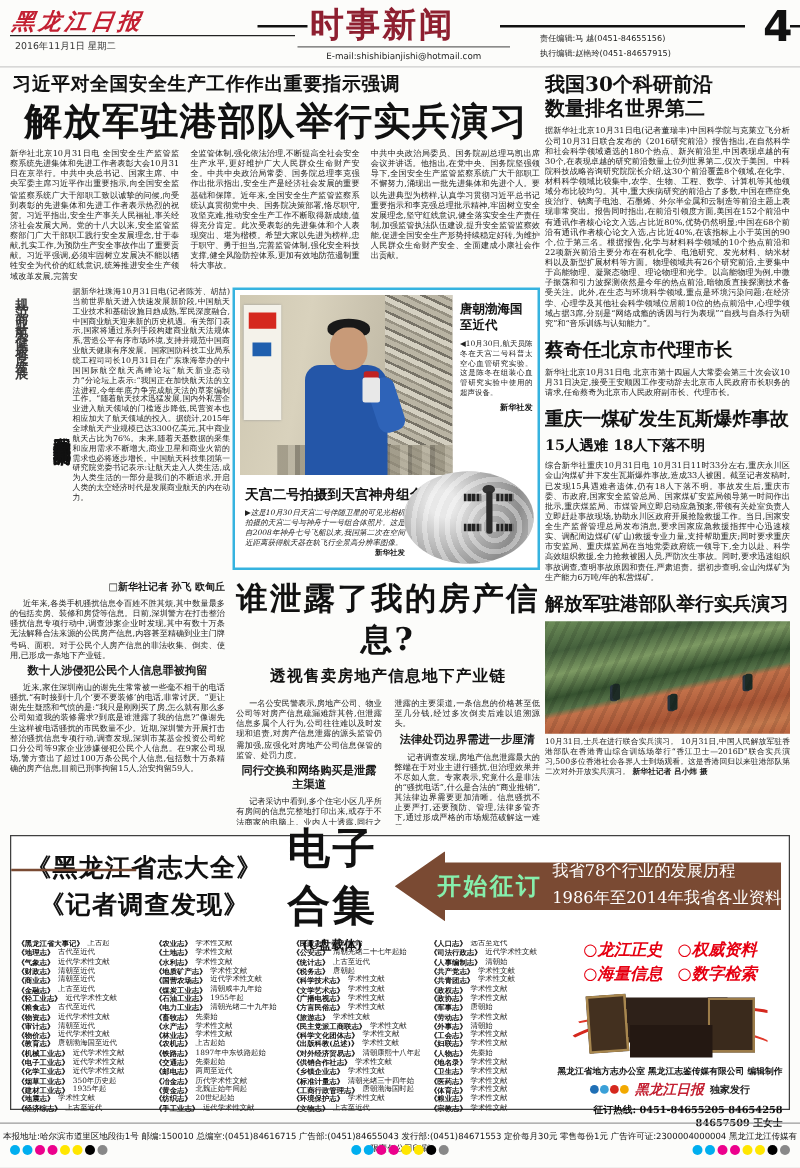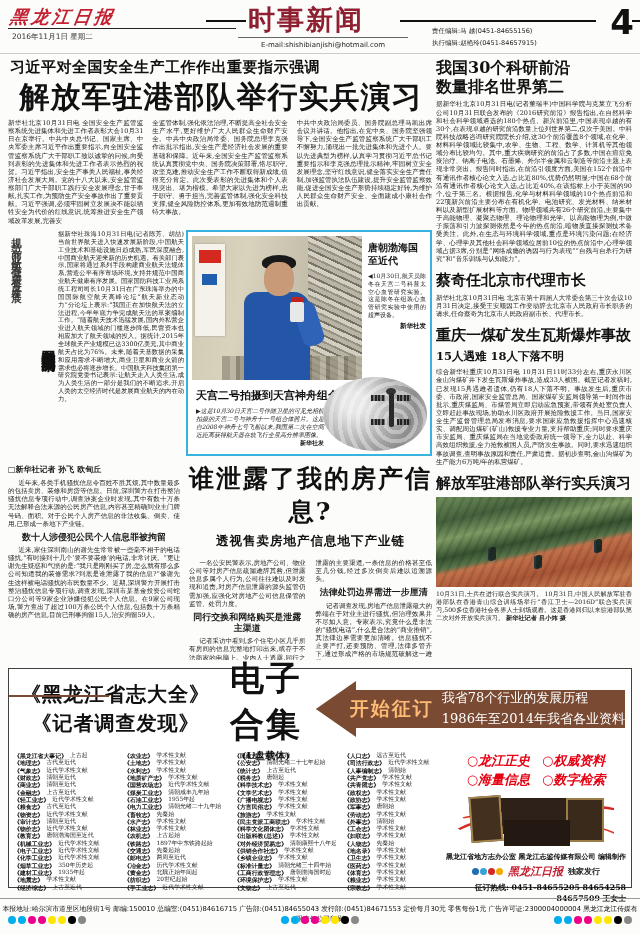--- a/index.html
+++ b/index.html
@@ -82,37 +82,37 @@
         background:radial-gradient(circle at 30% 35%,#e8e8e8 0 12%,#c9c9c9 30%,#a9a9a9 50%,#8d8d8d 70%,#b5b5b5 90%);}
   .sat-img::after{content:"";position:absolute;inset:0;border-radius:50%;
         background:repeating-radial-gradient(circle at 70% 60%,rgba(255,255,255,.35) 0 4px,transparent 4px 9px);}
   .sat-body{position:absolute;left:66px;top:16px;width:5px;height:34px;background:#2a2a2a;border-radius:2px;z-index:2;}
   .sat-top{position:absolute;left:63px;top:11px;width:10px;height:7px;background:#333;border-radius:50%;z-index:2;}
   .sat-panel{position:absolute;width:14px;height:6px;z-index:2;
         background:repeating-linear-gradient(90deg,#222 0 2px,#777 2px 3.5px);}
   
   .feature{position:absolute;left:8px;top:462px;width:424px;height:198px;display:flex;gap:9px;overflow:hidden;}
   .f-left{width:172px;}
-  .byline{font-size:8px;font-weight:bold;text-align:left;margin:2px 0 5px 0;}
+  .byline{font-size:8px;font-weight:bold;text-align:right;margin:2px 0 5px 0;}
   .f-right{flex:1;}
   .f-title{font-size:25px;font-weight:900;letter-spacing:2px;text-align:center;}
   .f-sub{font-size:12.5px;font-weight:bold;text-align:center;letter-spacing:1px;margin-top:5px;}
   .f-cols{margin-top:9px;column-count:2;column-gap:10px;}
   
   .adbox{position:absolute;left:8px;top:668px;width:624px;height:220px;border:1px solid #404040;
         background:#fff;box-sizing:border-box;}
   .ad-top{height:74px;display:flex;align-items:center;padding:3px 6px;position:relative;}
   .ad-topline{position:absolute;left:0;top:26px;width:100px;border-top:2px solid #7a4a33;}
   .ad-titles{width:286px;text-align:center;font-size:20px;font-weight:900;line-height:1.45;letter-spacing:1px;}
   .ad-big{width:142px;text-align:center;}
   .ad-big-main{font-size:34px;font-weight:900;letter-spacing:2px;}
   .ad-big-sub{font-size:10px;font-weight:bold;margin-top:1px;}
   .ad-arrow{flex:1;height:56px;background:#7a4a33;display:flex;align-items:center;padding-left:34px;box-sizing:border-box;
         clip-path:polygon(0 50%,13% 0,13% 16%,100% 16%,100% 84%,13% 84%,13% 100%);}
-  .arrow-label{font-size:19px;font-weight:900;color:#fdba74;letter-spacing:2px;white-space:nowrap;margin-right:8px;}
+  .arrow-label{font-size:19px;font-weight:900;color:#86efac;letter-spacing:2px;white-space:nowrap;margin-right:8px;}
   .arrow-sub{font-size:13px;color:#fff;line-height:1.6;white-space:nowrap;}
   .ad-bottom{display:flex;padding:3px 5px 0 5px;}
   .ad-table{flex:1;display:flex;gap:8px;}
   .ad-col{flex:1;overflow:hidden;}
   .ad-row{display:flex;font-size:5.9px;line-height:1.24;white-space:nowrap;}
   .ad-row .t{font-weight:600;margin-right:3px;}
   .ad-row .d{color:#222;}
   .ad-right{width:180px;text-align:center;}
   .bullets{display:flex;flex-wrap:wrap;justify-content:center;column-gap:12px;font-size:13px;
         font-weight:bold;font-style:italic;color:#e60012;line-height:1.45;}

